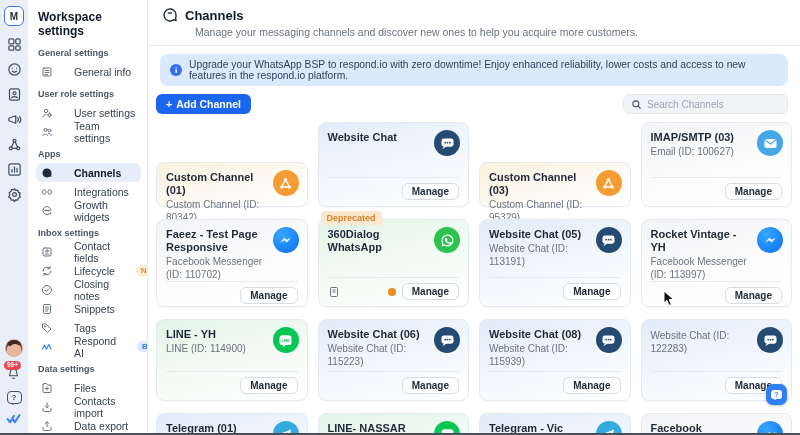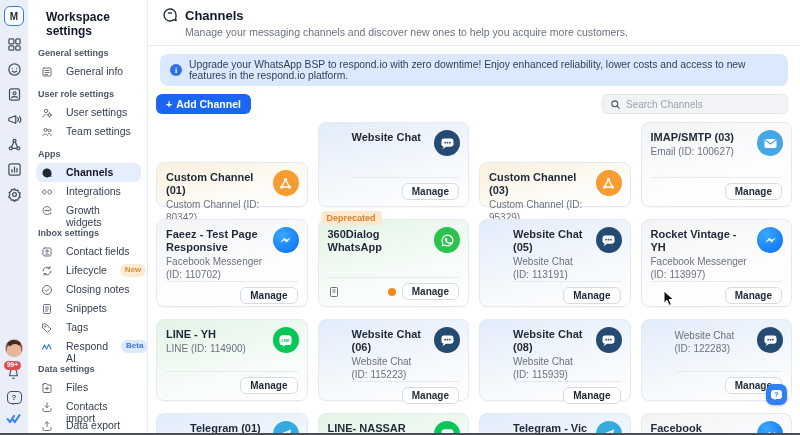--- a/index.html
+++ b/index.html
@@ -23,59 +23,59 @@
   .notif-bell { position:absolute; bottom:0; left:2px; color:#445061; }
   .notif-badge { position:absolute; top:-3px; left:-1px; background:#E5484D; color:#fff; font-size:6.5px; font-weight:bold;
     border-radius:7px; padding:1px 3px; line-height:1; }
   .help-bubble { width:15px; height:13px; border:1.4px solid #445061; border-radius:4px; color:#445061; font-size:8px; font-weight:bold;
     display:flex; align-items:center; justify-content:center; position:relative; }
   .help-bubble:after { content:""; position:absolute; bottom:-4px; left:3px; border:2.5px solid transparent; border-top-color:#445061; }
   .rail-logo svg { width:16px; height:12px; }
 
   
   .sidebar { width:120px; background:#fff; border-right:1px solid #E7EAF0; padding:8px 6px 4px 8px; flex-shrink:0; overflow:hidden; }
-  .sidebar-title { font-size:12px; font-weight:bold; color:#111827; margin:2px 0 10px 10px; }
+  .sidebar-title { font-size:12px; font-weight:bold; color:#111827; margin:2px 0 10px 2px; }
   .sb-section { font-size:9px; font-weight:bold; color:#4B5563; margin:8px 0 4px 2px; }
-  .sb-item { display:flex; gap:13px; padding:3px 4px 3px 4px; border-radius:6px; font-size:10.5px; color:#374151; cursor:pointer; height:19px; }
+  .sb-item { display:flex; align-items:center; gap:21px; padding:3px 4px 3px 4px; border-radius:6px; font-size:10.5px; color:#374151; cursor:pointer; height:19px; }
   .sb-item .sb-ic { width:13px; height:13px; color:#6B7280; flex-shrink:0; display:flex; align-items:center; justify-content:center; }
   .sb-item .sb-ic svg { width:12px; height:12px; }
   .sb-item.active { background:#E7EEFB; font-weight:bold; color:#111827; }
   .sb-item.active .sb-ic { color:#1F2937; }
   .sb-badge { margin-left:auto; font-size:8px; font-weight:bold; border-radius:7px; padding:1.5px 5px; line-height:1; }
   .sb-badge.new { background:#FDEBD3; color:#E08A2E; }
   .sb-badge.beta { background:#DCE9FD; color:#3B76E8; }
 
   
   .main { flex:1; display:flex; flex-direction:column; overflow:hidden; background:#fff; }
   .page-header { padding:7px 14px 6px; border-bottom:1px solid #E8EAEE; }
   .ph-row { display:flex; align-items:center; gap:7px; }
   .ph-icon { color:#1F2937; display:flex; }
   .ph-title { font-size:13px; font-weight:bold; color:#111827; }
-  .ph-sub { font-size:10.5px; color:#6B7280; margin:3px 0 1px 23px; }
+  .ph-sub { font-size:10.5px; color:#6B7280; margin:3px 0 1px 33px; }
 
   .banner { margin:8px 12px 0; background:#DBE9FD; border-radius:8px; padding:5px 10px; display:flex; align-items:center; gap:7px; }
   .banner-i { width:12px; height:12px; border-radius:50%; background:#2F6FEB; color:#fff; font-size:8px; font-weight:bold;
     display:flex; align-items:center; justify-content:center; flex-shrink:0; font-family:"Liberation Serif", serif; }
   .banner-text { font-size:10.3px; color:#33415C; }
 
   .toolbar { margin:8px 12px 0 8px; display:flex; align-items:center; justify-content:space-between; }
   .btn-add { background:#1B66F0; color:#fff; border:none; border-radius:6px; font-size:10.5px; font-weight:bold;
     padding:4px 10px; display:flex; align-items:center; gap:4px; cursor:pointer; font-family:inherit; }
-  .search-box { background:#F1F3F7; border:1px solid #E4E7EC; border-radius:6px; width:186px; height:20px;
+  .search-box { background:#F1F3F7; border:1px solid #E4E7EC; border-radius:6px; width:165px; height:20px;
     display:flex; align-items:center; gap:5px; padding:0 7px; }
   .search-box svg { flex-shrink:0; }
   .search-box input { border:none; background:transparent; outline:none; font-size:10px; color:#374151; width:100%; font-family:inherit; }
   .search-box input::placeholder { color:#9AA3B2; }
 
   
   .grid { margin:8px 8px 0; display:grid; grid-template-columns:repeat(4,1fr); grid-template-rows:85px 88px 82px 90px; gap:12px 10px; }
   .card { position:relative; border:1px solid #E6EAF0; border-radius:8px; display:flex; flex-direction:column; overflow:visible;
     box-shadow:0 1px 1px rgba(16,24,40,.03); }
   .card.tint-orange { background:linear-gradient(165deg,#FAF0DD 0%,#FDFBF5 60%,#fff 100%);margin-top:40px; }
-  .card.tint-blue   { background:linear-gradient(165deg,#E2ECFA 0%,#F5F9FD 60%,#fff 100%);padding-left:24px; }
+  .card.tint-blue   { background:linear-gradient(165deg,#E2ECFA 0%,#F5F9FD 60%,#fff 100%); }
   .card.tint-green  { background:linear-gradient(165deg,#E3F4E6 0%,#F6FCF8 60%,#fff 100%); }
   .card.tint-plain  { background:linear-gradient(165deg,#F3F4F6 0%,#FDFDFE 60%,#fff 100%); }
   .card-body { padding:8px 9px 0; flex:1; position:relative; }
   .card-title { font-size:11px; font-weight:bold; color:#1F2937; padding-right:32px; line-height:1.2; }
   .card-sub { font-size:10px; color:#6B7280; margin-top:2px; padding-right:30px; line-height:1.25; }
   .ch-icon { position:absolute; top:7px; right:8px; width:26px; height:26px; border-radius:50%;
     display:flex; align-items:center; justify-content:center; }
   .ch-icon svg { width:17px; height:17px; }
   .card-footer { border-top:1px solid #E7EAEE; margin:0 9px; padding:5px 0 6px; display:flex; align-items:center; justify-content:flex-end; gap:6px; }
   .btn-manage { background:#fff; border:1px solid #D7DCE3; border-radius:6px; font-size:10px; color:#1F2937; font-weight:bold;

